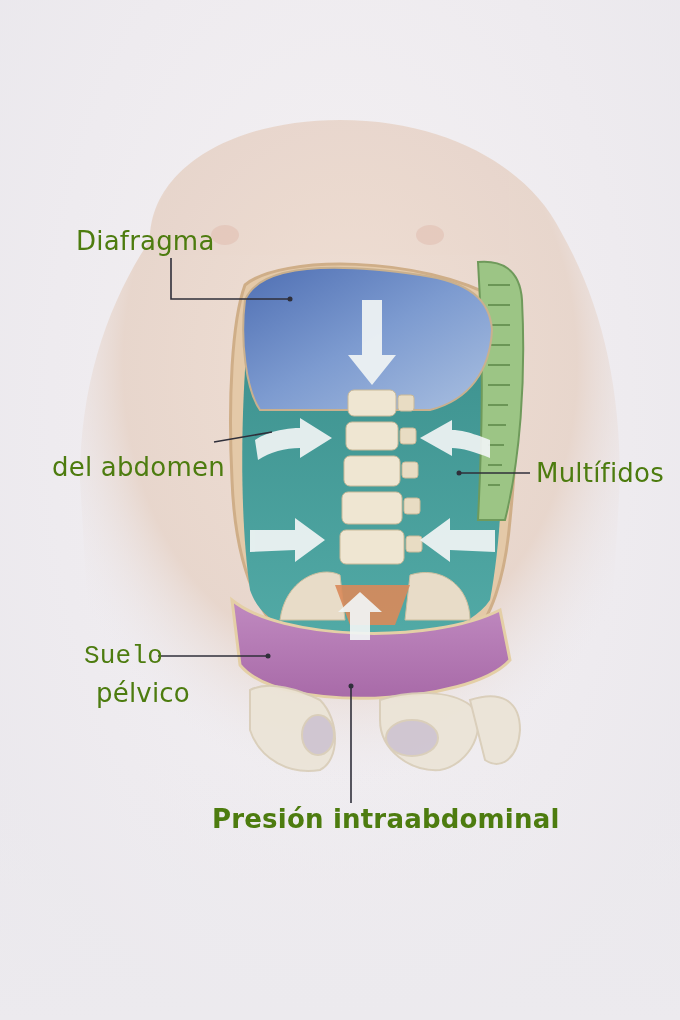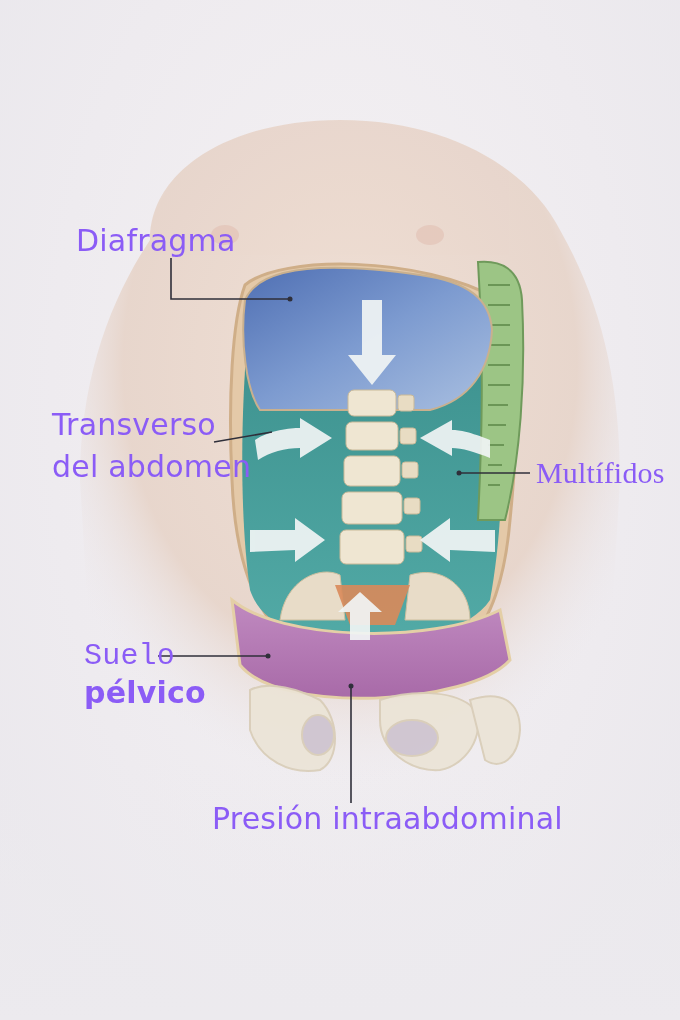--- a/index.html
+++ b/index.html
@@ -3,21 +3,21 @@
 <meta charset="utf-8">
 <style>
   html, body { margin:0; padding:0; }
   body {
     width:680px; height:1020px; overflow:hidden; position:relative;
     background: radial-gradient(ellipse at 50% 40%, #f4f1f3 0%, #eeebef 60%, #e9e7ec 100%);
     font-family: "DejaVu Sans", sans-serif;
   }
   .stage { position:absolute; left:0; top:0; width:680px; height:1020px; }
   .label {
-    position:absolute; color:#8b5cf6; font-size:30px; line-height:30px; letter-spacing:0.2px;
+    position:absolute; color:#4d7c0f; font-size:26px; line-height:30px; letter-spacing:0.2px;
   }
   svg { position:absolute; left:0; top:0; }
 </style>
 </head>
 <body>
 
 <div class="stage">
   <svg width="680" height="1020" viewBox="0 0 680 1020">
     <defs>
       <radialGradient id="skinG" cx="50%" cy="35%" r="60%">
@@ -111,19 +111,18 @@
     </g>
     <g fill="#2f2f3a">
       <circle cx="290" cy="299" r="2.5"></circle>
       <circle cx="459" cy="473" r="2.5"></circle>
       <circle cx="268" cy="656" r="2.5"></circle>
       <circle cx="351" cy="686" r="2.5"></circle>
     </g>
   </svg>
 
   <div class="label" style="left:76px; top:226px;">Diafragma</div>
-  <div class="label" style="left:52px; top:410px;">Transverso</div>
   <div class="label" style="left:52px; top:452px;">del abdomen</div>
-  <div class="label" style="left:536px; top:458px;font-family:Liberation Serif, serif;">Multífidos</div>
+  <div class="label" style="left:536px; top:458px;">Multífidos</div>
   <div class="label" style="left:84px; top:641px;font-family:Liberation Mono, monospace;">Suelo</div>
-  <div class="label" style="left:84px; top:678px;font-weight:bold;">pélvico</div>
-  <div class="label" style="left:212px; top:804px;">Presión intraabdominal</div>
+  <div class="label" style="left:96px; top:678px;">pélvico</div>
+  <div class="label" style="left:212px; top:804px;font-weight:bold;">Presión intraabdominal</div>
 </div>
 
 </body></html>

